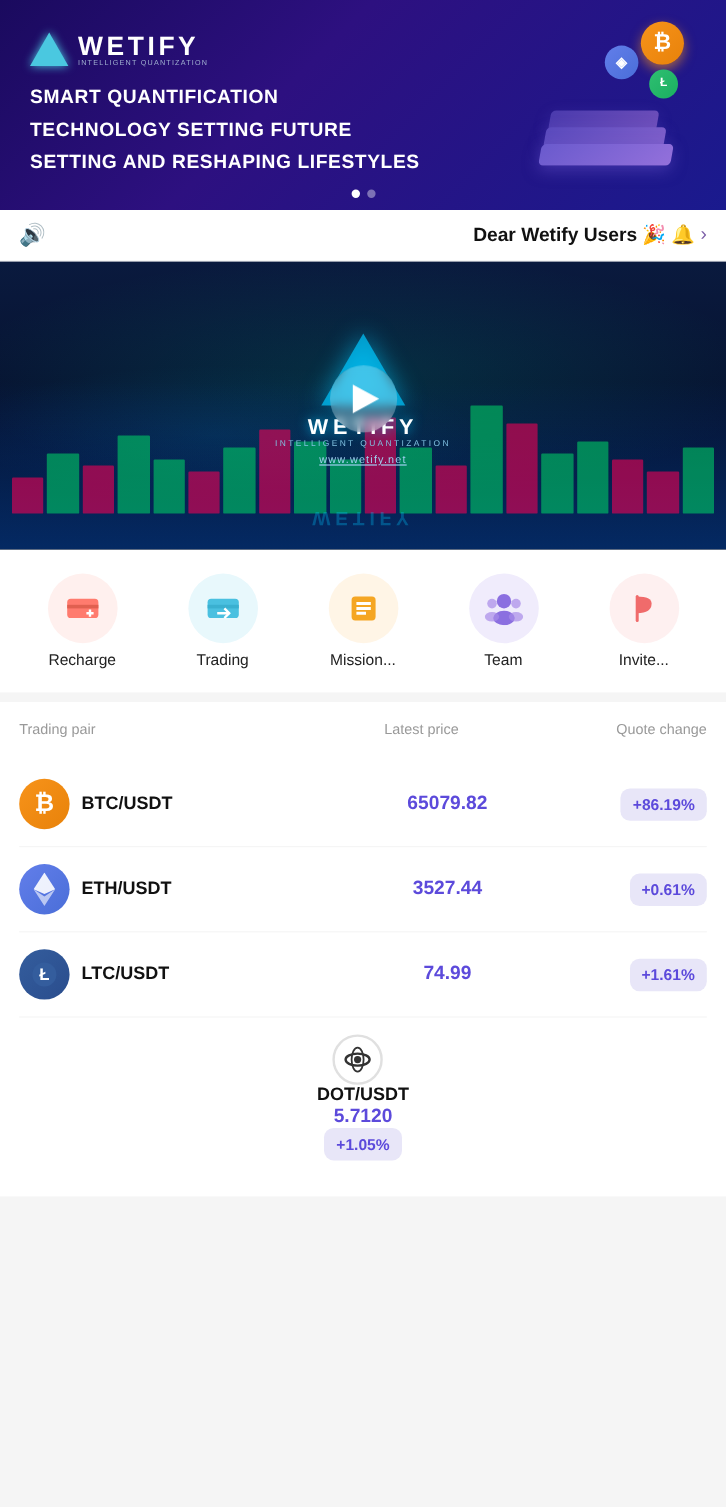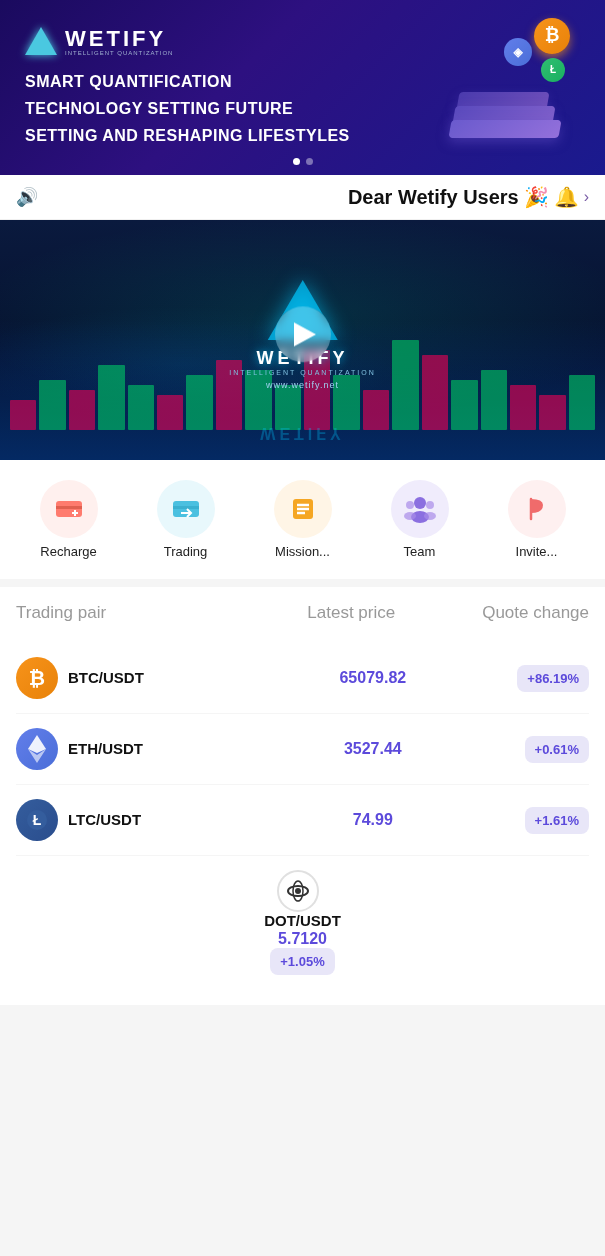--- a/index.html
+++ b/index.html
@@ -183,21 +183,21 @@
       border-bottom: 1px solid #f0f0f0;
     }
     .speaker-icon {
       color: #555;
       font-size: 18px;
       margin-right: 10px;
     }
     .notif-text {
       flex: 1;
       text-align: right;
-      font-size: 20px;
+      font-size: 16px;
       font-weight: 600;
       color: #111;
     }
     .notif-arrow {
       color: #7b5ea7;
       font-size: 16px;
       margin-left: 4px;
     }
 
     
@@ -269,20 +269,21 @@
       color: #80c0e0;
       font-size: 7px;
       letter-spacing: 2px;
       display: block;
     }
     .video-logo-url {
       color: #a0d0f0;
       font-size: 9px;
       letter-spacing: 1px;
       margin-top: 4px;
+      text-decoration: underline;
     }
     .play-button {
       position: absolute;
       top: 50%;
       left: 50%;
       transform: translate(-50%, -60%);
       width: 56px;
       height: 56px;
       background: rgba(255,255,255,0.25);
       border-radius: 50%;
@@ -349,21 +350,21 @@
       margin-top: 8px;
       padding: 16px 16px;
     }
     .table-header {
       display: flex;
       justify-content: space-between;
       margin-bottom: 12px;
       padding-bottom: 8px;
     }
     .table-header-cell {
-      font-size: 17px;
+      font-size: 12px;
       color: #999;
       font-weight: 400;
     }
     .table-header-cell:first-child { flex: 2; }
     .table-header-cell:nth-child(2) { flex: 1.5; text-align: center; }
     .table-header-cell:last-child { flex: 1.2; text-align: right; }
 
     .trading-row {
       display: flex;
       align-items: center;

